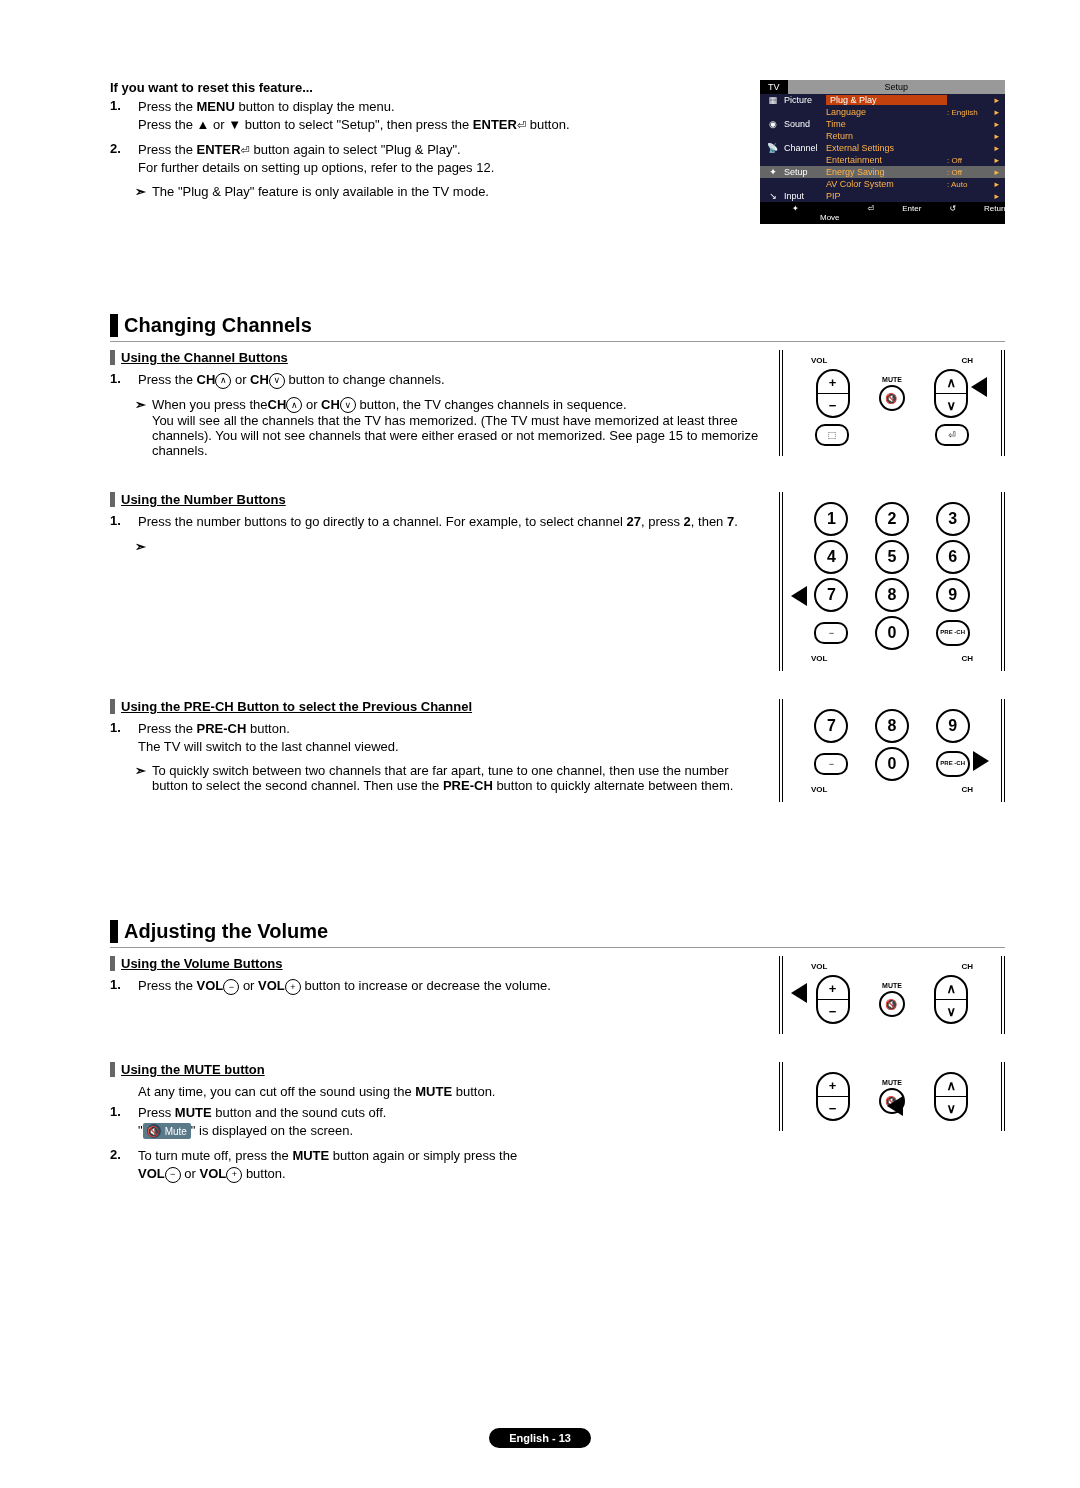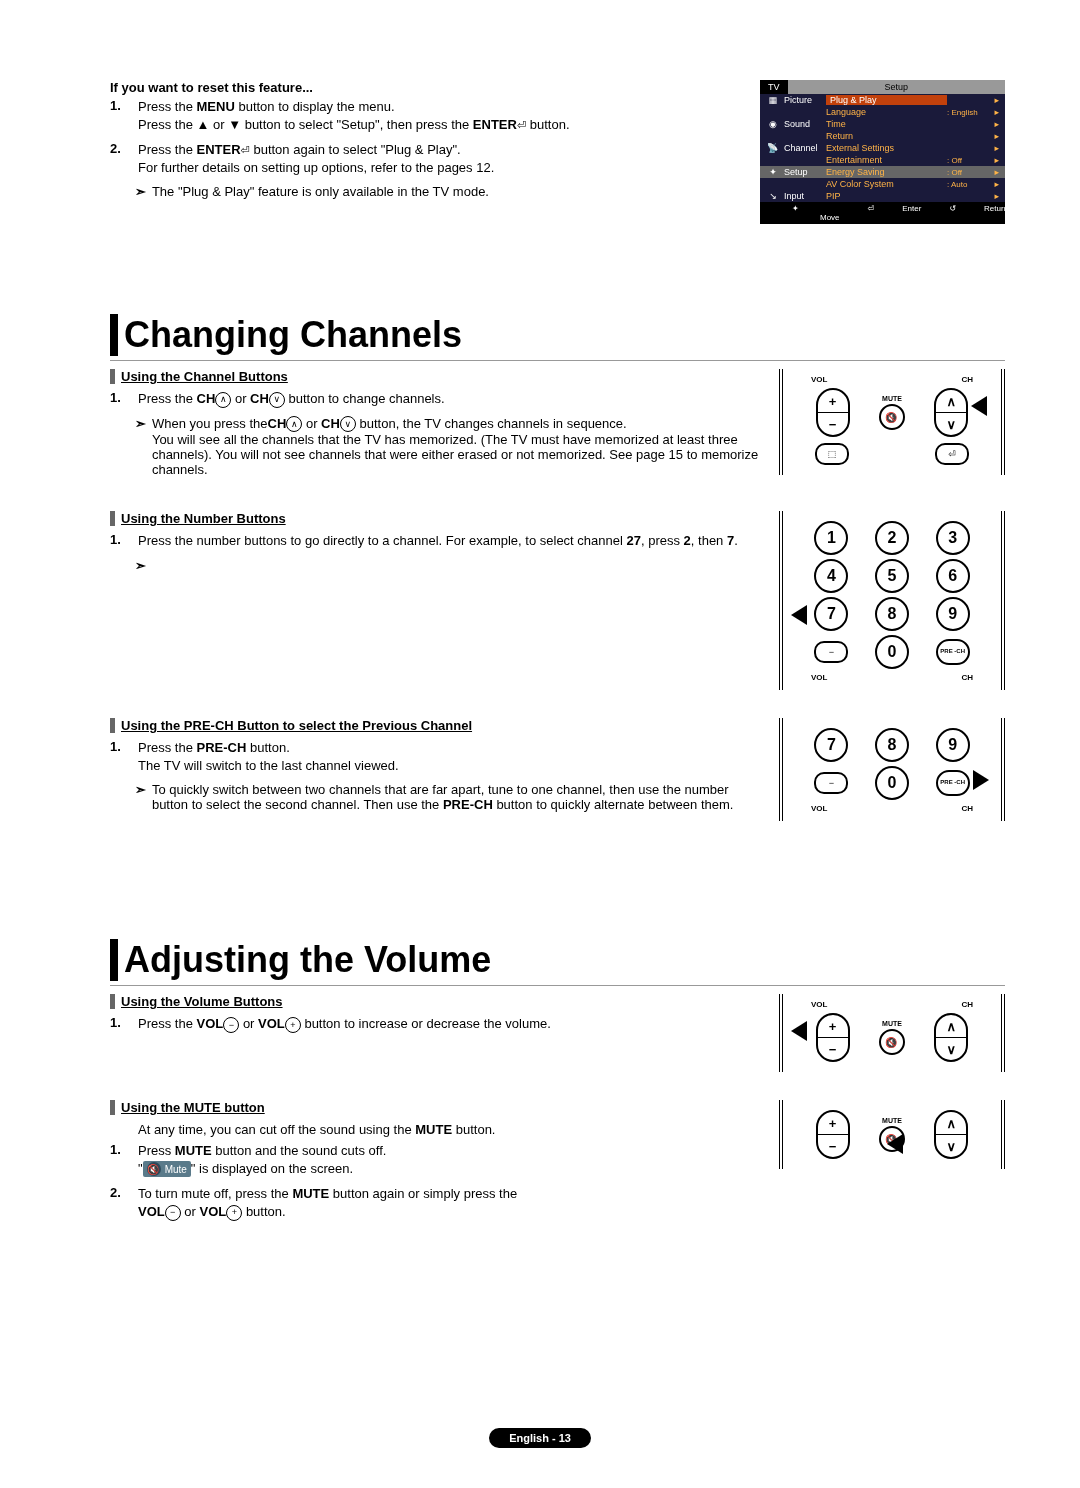--- a/index.html
+++ b/index.html
@@ -18,21 +18,21 @@
   .reset-section { display: flex; gap: 30px; align-items: flex-start; }
   .reset-text { flex: 1; }
   .bold { font-weight: bold; }
   .ol-step { display: flex; gap: 8px; margin: 3px 0 8px 0; }
   .ol-num { font-weight: bold; min-width: 20px; }
   .ol-body { flex: 1; line-height: 1.35; }
   .note { display: flex; gap: 6px; margin: 4px 0 6px 25px; }
   .note-sym { font-weight: bold; }
   .section-title-wrap { border-bottom: 1px solid #999; margin: 40px 0 8px 0; padding-bottom: 4px; }
   .section-title {
-    font-size: 36px;
+    font-size: 20px;
     font-weight: bold;
     border-left: 8px solid #000;
     padding-left: 6px;
   }
   .sub-sec { display: flex; gap: 11px; align-items: flex-start; margin-bottom: 28px; }
   .sub-text { flex: 1; min-width: 0; }
   .sub-heading {
     font-weight: bold;
     text-decoration: underline;
     border-left: 5px solid #666;

